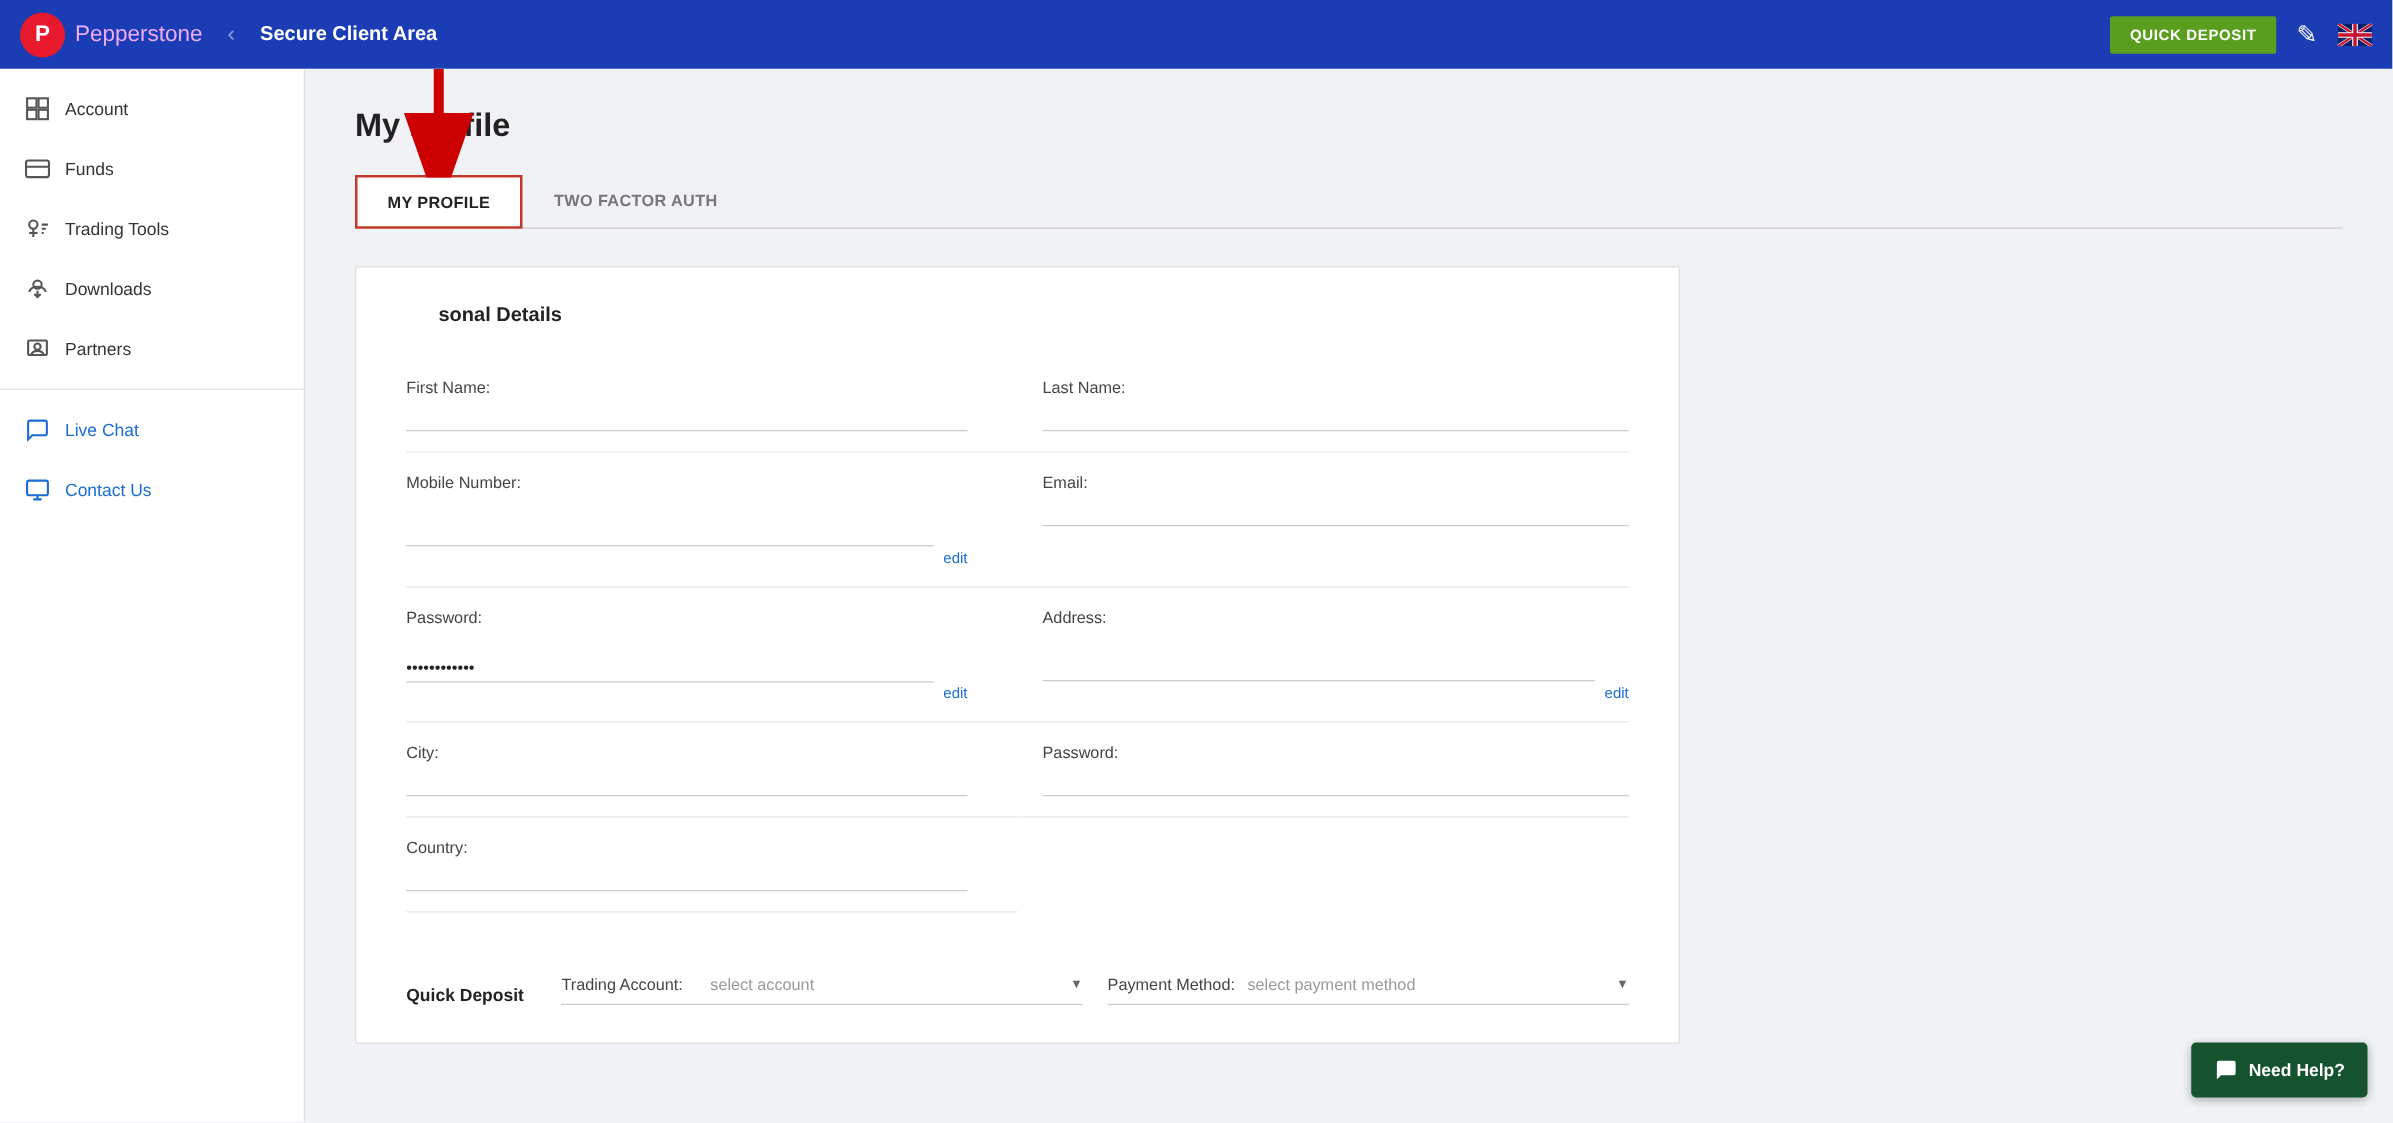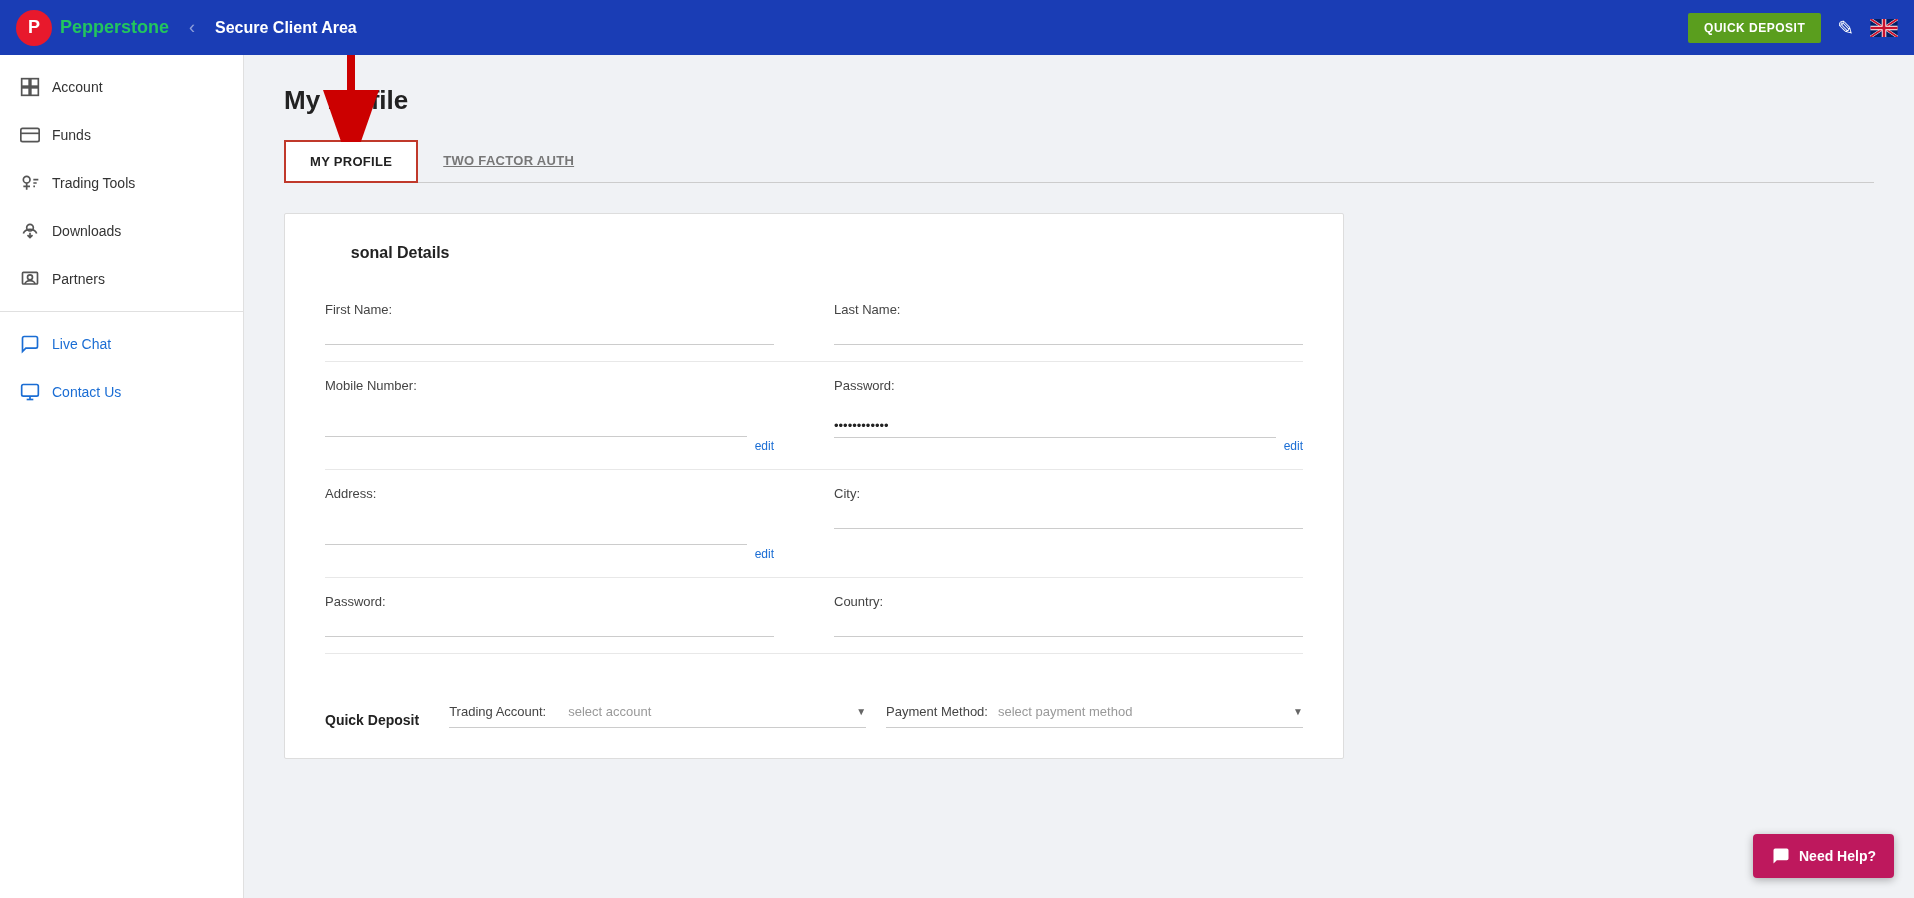--- a/index.html
+++ b/index.html
@@ -31,23 +31,23 @@
       width: 36px;
       height: 36px;
       display: flex;
       align-items: center;
       justify-content: center;
       color: white;
       font-weight: bold;
       font-size: 18px;
     }
     .logo-text {
-      color: #22c55e;
+      color: #f0abfc;
       font-size: 18px;
-      font-weight: bold;
+      font-weight: normal;
     }
     .nav-divider {
       color: rgba(255,255,255,0.5);
       font-size: 18px;
       margin: 0 8px;
     }
     .nav-title {
       color: white;
       font-size: 16px;
       font-weight: 600;
@@ -148,21 +148,20 @@
       margin-bottom: -1px;
       letter-spacing: 0.3px;
     }
     .tab.active {
       border: 2px solid #c0392b;
       color: #222;
       background: white;
     }
     .tab:not(.active) {
       color: #777;
-      text-decoration: underline;
     }
 
     
     .profile-card {
       background: white;
       border: 1px solid #ddd;
       border-radius: 2px;
       padding: 30px 40px;
       max-width: 1060px;
     }
@@ -213,21 +212,21 @@
       margin-left: 8px;
       white-space: nowrap;
       margin-top: 40px;
     }
 
     
     .need-help-btn {
       position: fixed;
       bottom: 20px;
       right: 20px;
-      background: #be185d;
+      background: #14532d;
       color: white;
       padding: 12px 18px;
       border-radius: 4px;
       font-size: 14px;
       font-weight: 600;
       cursor: pointer;
       display: flex;
       align-items: center;
       gap: 8px;
       box-shadow: 0 2px 8px rgba(0,0,0,0.3);
@@ -383,20 +382,26 @@
         </div>
 
         <div class="form-field">
           <span class="field-label">Mobile Number:</span>
           <div class="field-row">
             <span class="field-value"></span>
             <span class="field-edit">edit</span>
           </div>
         </div>
 
+        <div class="form-field">
+          <span class="field-label">Email:</span>
+          <div class="field-row">
+            <span class="field-value"></span>
+          </div>
+        </div>
 
         <div class="form-field">
           <span class="field-label">Password:</span>
           <div class="field-row">
             <span class="field-value">••••••••••••</span>
             <span class="field-edit">edit</span>
           </div>
         </div>
 
         <div class="form-field">

